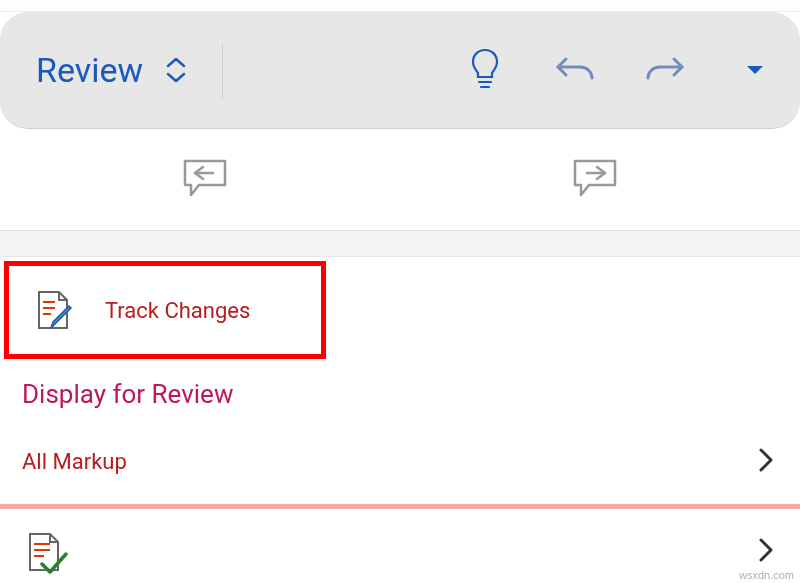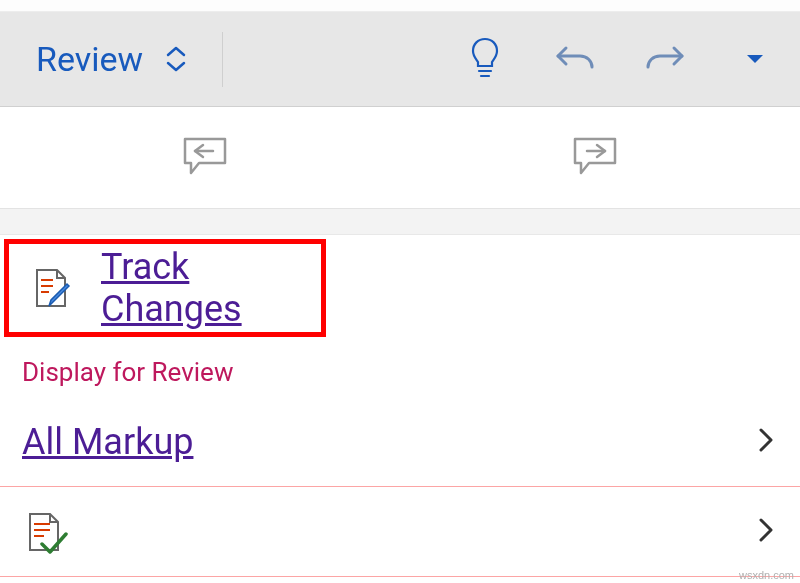--- a/index.html
+++ b/index.html
@@ -9,26 +9,27 @@
       font-family: -apple-system, "Segoe UI", Roboto, sans-serif;
       background: #ffffff;
       overflow: hidden;
     }
     .top-sliver {
       height: 12px;
       background: #fdfdfd;
       border-bottom: 1px solid #ededed;
     }
     .toolbar {
-      height: 95px;
+      height: 117px;
       background: #e7e7e7;
       border-bottom: 1px solid #d0d0d0;
       display: flex;
       align-items: center;
       position: relative;
+      border-radius: 28px;
     }
     .tab-button {
       display: flex;
       align-items: center;
       gap: 22px;
       color: #185abd;
       font-size: 34px;
       font-weight: 400;
       padding: 0 30px 0 36px;
       height: 100%;
@@ -75,40 +76,39 @@
     .spacer-bar {
       height: 26px;
       background: #f3f3f3;
       border-bottom: 1px solid #e8e8e8;
     }
     .menu-item {
       display: flex;
       align-items: center;
       height: 90px;
       padding: 0 26px 0 22px;
-      border-bottom: 1px solid #fca5a5;
+      border-bottom: 5px solid #fca5a5;
       background: #fff;
       cursor: pointer;
     }
     .menu-item.highlighted {
       border: 5px solid #ff0000;
       height: 98px;
       margin: 4px;
       width: 322px;
     }
     .section-label {
       font-size: 26px;
       color: #be185d;
       padding: 16px 22px 10px;
       background: #fff;
     }
     .item-label {
-      font-size: 36px;
-      color: #4c1d95;
-      text-decoration: underline;
+      font-size: 22px;
+      color: #b91c1c;
     }
     .item-icon {
       width: 48px;
       margin-right: 26px;
       display: flex;
       align-items: center;
       justify-content: center;
     }
     .chevron-right {
       margin-left: auto;

